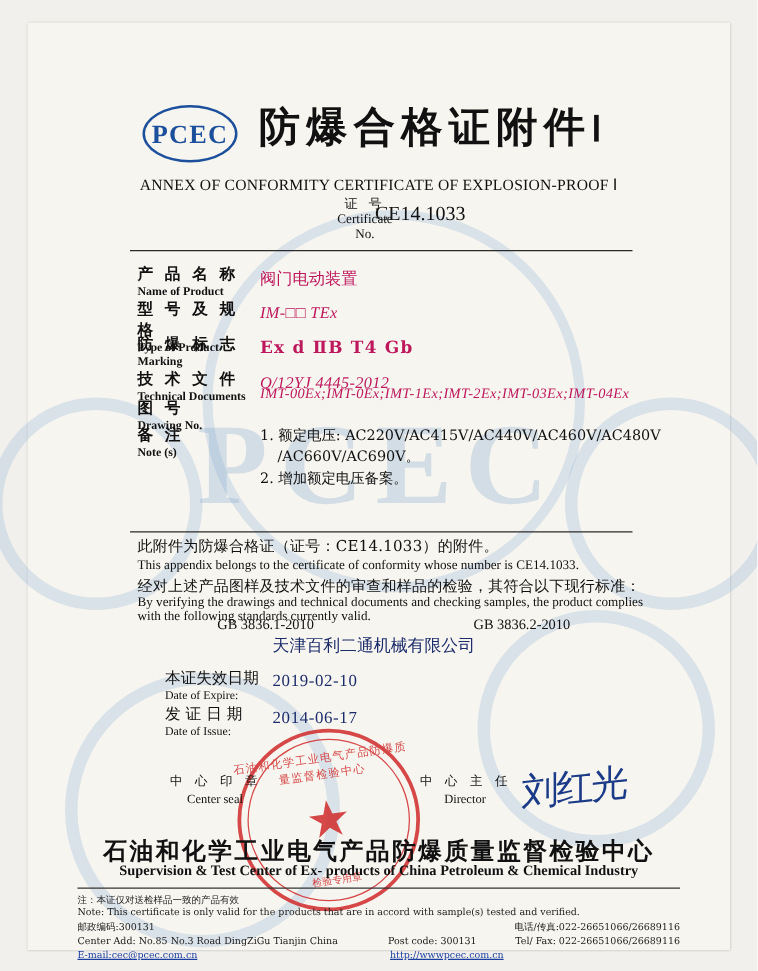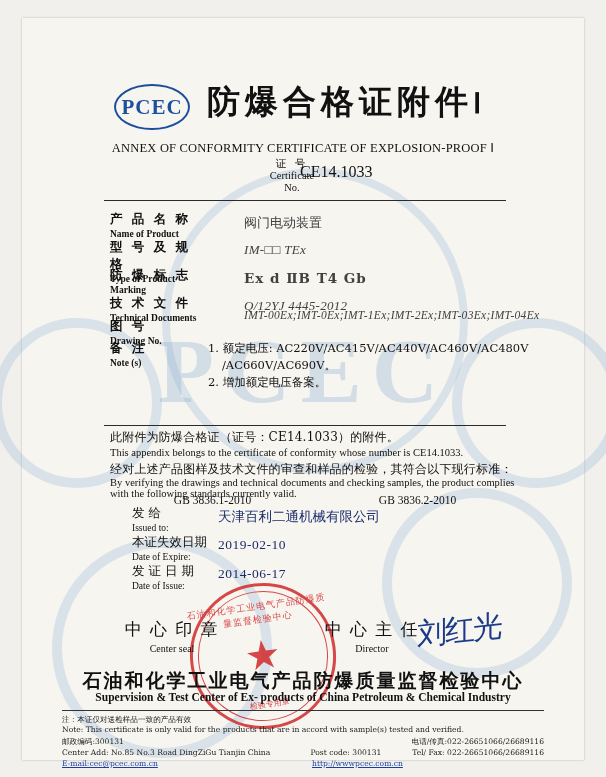--- a/index.html
+++ b/index.html
@@ -133,23 +133,22 @@
   .field-label .en {
     display: block;
     font-size: 9.5px;
     letter-spacing: 0;
     margin-top: 1px;
   }
   .field-value {
     position: absolute;
     left: 186px;
     font-size: 13px;
-    color: #404040;
-    font-family: "DejaVu Serif", serif;
-    margin-left: 36px;
+    color: #be185d;
+    font-family: "DejaVu Serif", serif;
   }
   .field-value.mono { font-family: "Liberation Serif", serif; letter-spacing: .3px; font-style: italic; }
   .marking {
     font-weight: bold;
     font-size: 13.5px;
     letter-spacing: 1px;
   }
   .note-list {
     position: absolute;
     left: 186px;
@@ -241,21 +240,21 @@
     font-size: 8px;
     color: #d02a2a;
     font-family: "DejaVu Serif", serif;
   }
 
   .sig-label {
     position: absolute;
     color: #111;
     text-align: center;
   }
-  .sig-label .cn { display: block; font-size: 17px; letter-spacing: 2px; font-family: Liberation Serif, serif; }
+  .sig-label .cn { display: block; font-size: 10px; letter-spacing: 2px; font-family: Liberation Mono, monospace; }
   .sig-label .en { display: block; font-size: 10px; margin-top: 2px; }
   .signature {
     position: absolute;
     left: 395px; top: 592px;
     font-size: 30px;
     color: #1b3a87;
     font-family: "DejaVu Serif", serif;
     transform: rotate(-6deg) skewX(-6deg);
     letter-spacing: -2px;
     white-space: nowrap;
@@ -378,24 +377,20 @@
     <div class="para cn" style="top:411px">此附件为防爆合格证（证号：CE14.1033）的附件。</div>
     <div class="para en" style="top:429px">This appendix belongs to the certificate of conformity whose number is CE14.1033.</div>
     <div class="para cn" style="top:443px">经对上述产品图样及技术文件的审查和样品的检验，其符合以下现行标准：</div>
     <div class="para en" style="top:461px; top:459px">By verifying the drawings and technical documents and checking samples, the product complies with the following standards currently valid.</div>
 
     <div class="std-row" style="top:476px">
       <span>GB 3836.1-2010</span>
       <span>GB 3836.2-2010</span>
     </div>
 
-    <div class="issue-label" style="top:487px">
-      <span class="cn">发        给</span>
-      <span class="en">Issued  to:</span>
-    </div>
     <div class="issue-value" style="top:490px">天津百利二通机械有限公司</div>
 
     <div class="issue-label" style="top:516px">
       <span class="cn">本证失效日期</span>
       <span class="en">Date of Expire:</span>
     </div>
     <div class="issue-value date" style="top:519px">2019-02-10</div>
 
     <div class="issue-label" style="top:545px">
       <span class="cn">发 证 日 期</span>

